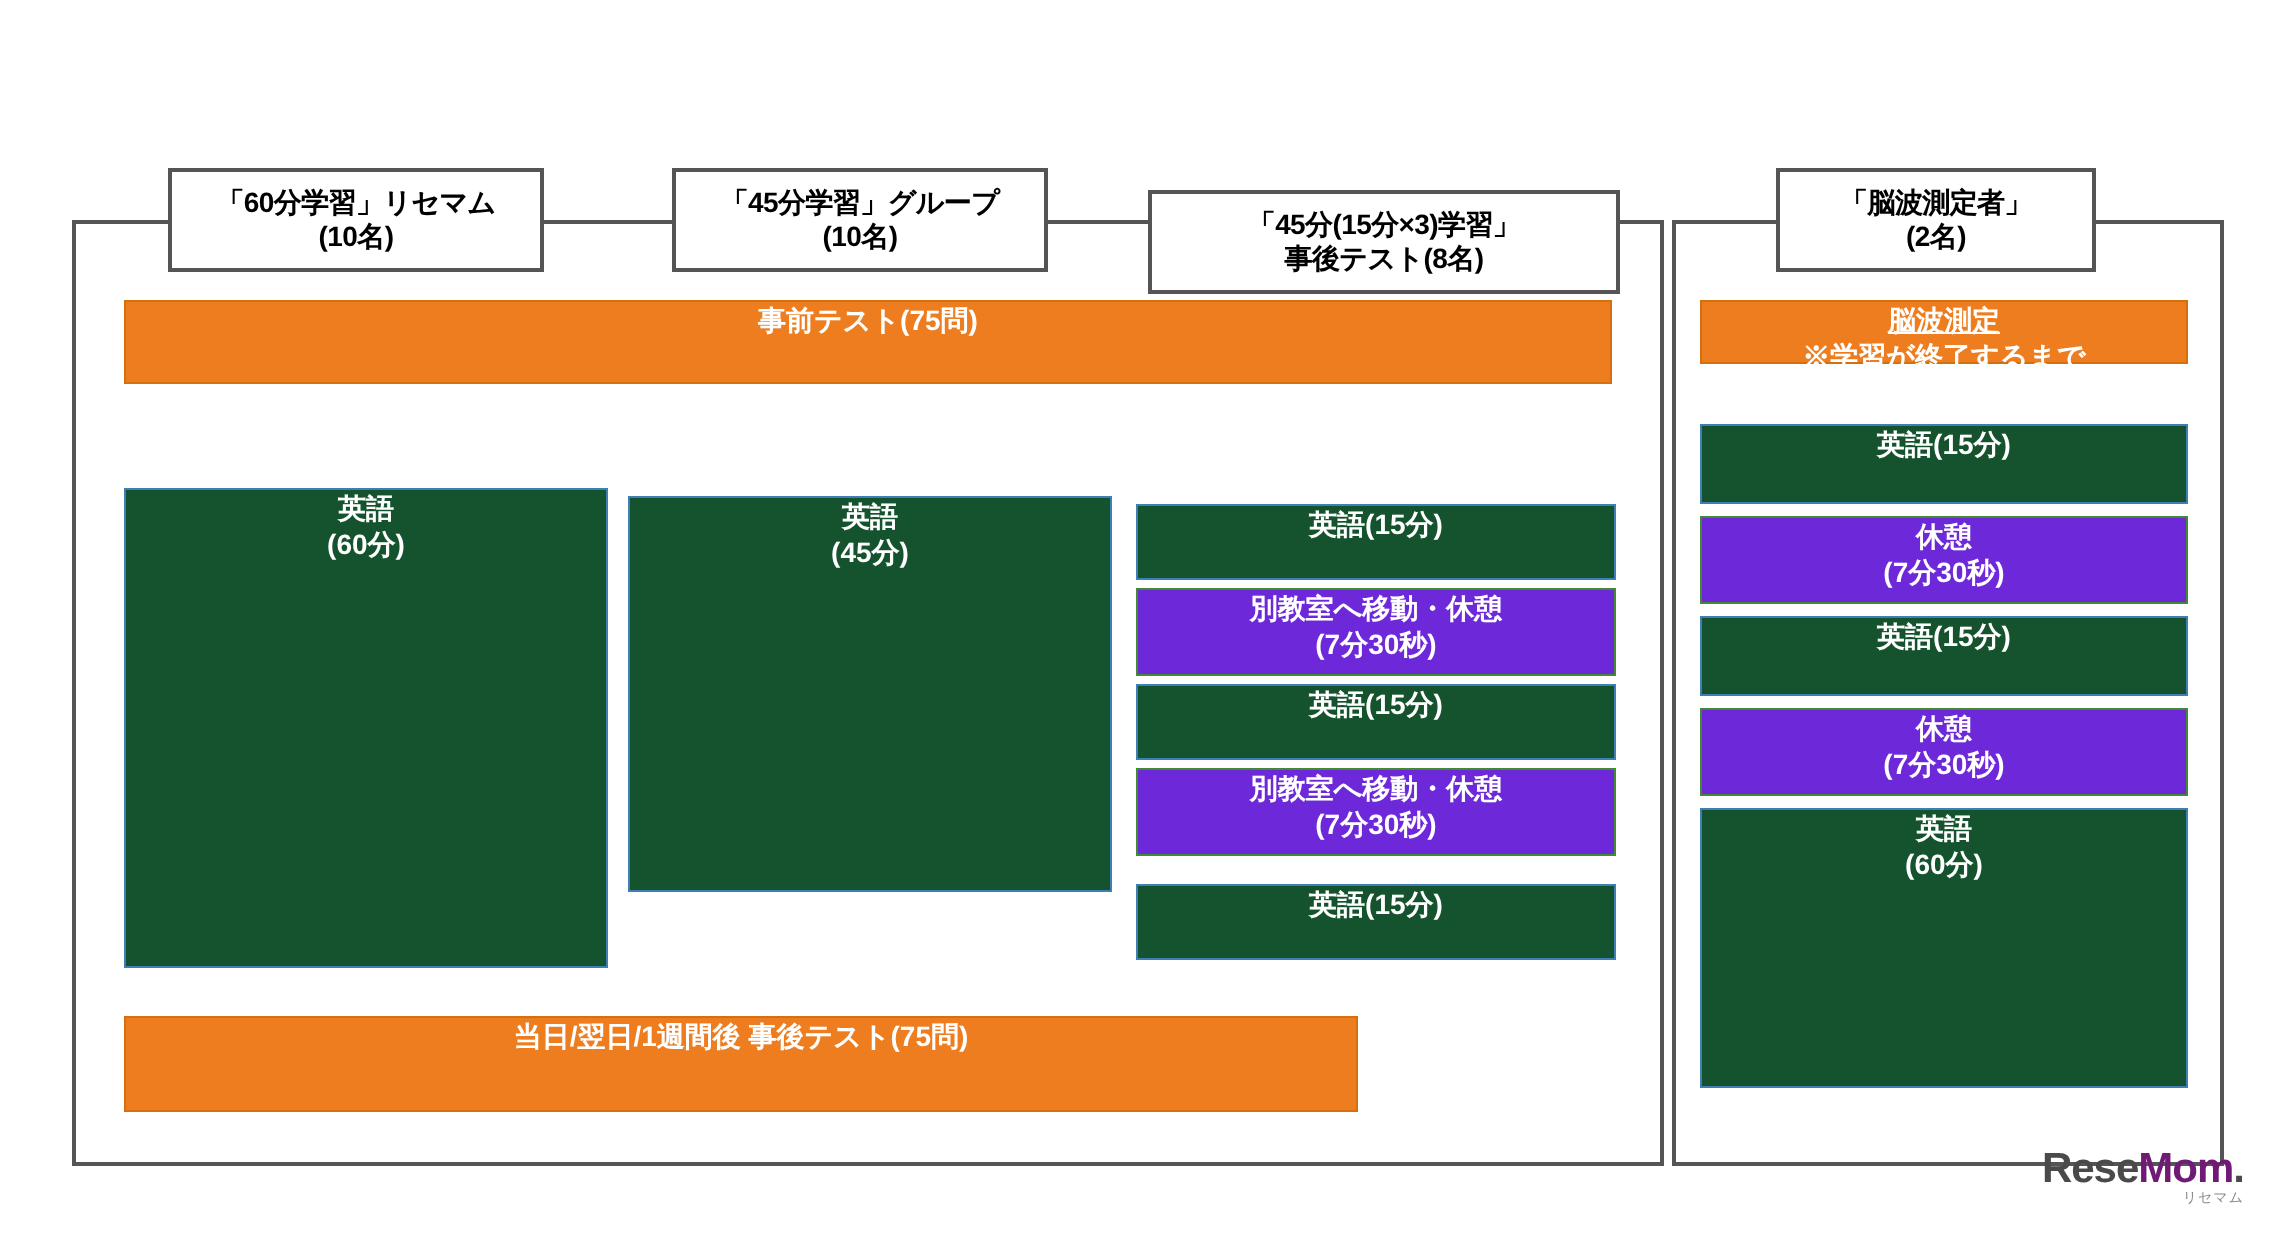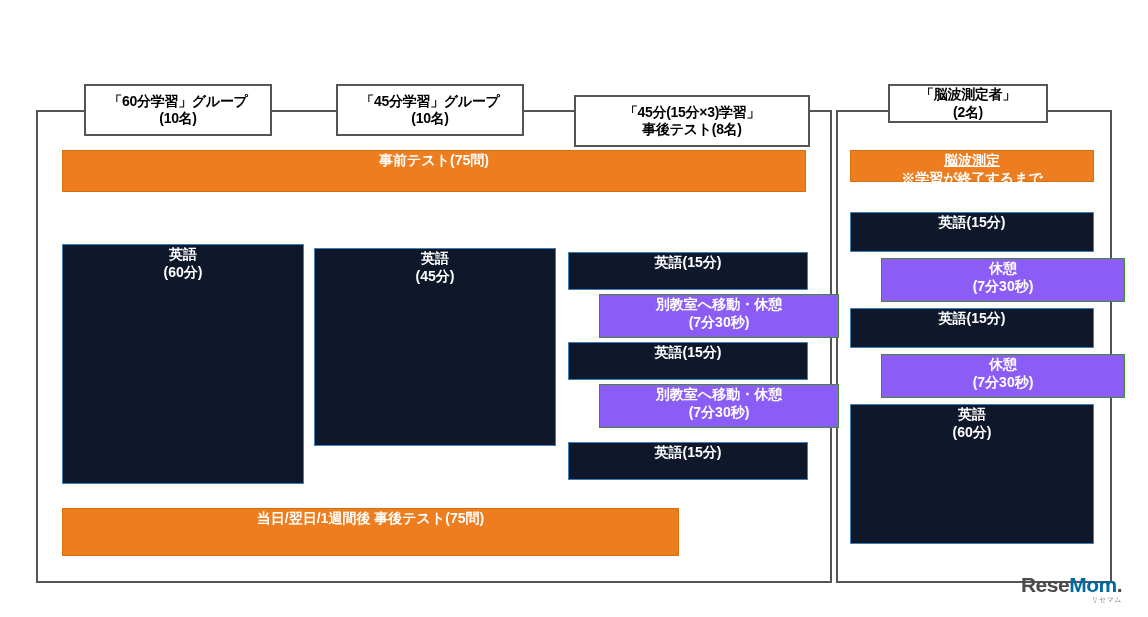--- a/index.html
+++ b/index.html
@@ -46,38 +46,38 @@
     font-weight: bold;
     font-size: 14px;
     line-height: 1.25;
     color: #000000;
     z-index: 5;
     letter-spacing: -0.3px;
   }
   #label-60   { left: 84px;  top: 84px; width: 188px; height: 52px; }
   #label-45   { left: 336px; top: 84px; width: 188px; height: 52px; align-items: center; }
   #label-45x3 { left: 574px; top: 84px; width: 236px; height: 52px; margin-top: 11px; }
-  #label-eeg  { left: 888px; top: 84px; width: 160px; height: 39px; }
+  #label-eeg  { left: 888px; top: 84px; width: 160px; height: 52px; }
 
   
   .block {
     position: absolute;
     box-sizing: border-box;
     display: flex;
     align-items: flex-start;
     justify-content: center;
     text-align: center;
     font-weight: bold;
     font-size: 14px;
     line-height: 1.3;
     color: #ffffff;
   }
   .orange { background: #ED7D1F; border: 1px solid #D4700F; }
-  .blue   { background: #0f172a; border: 1px solid #3F7FB8; }
-  .green  { background: #8b5cf6; border: 1px solid #418A31; margin-left: 31px; }
+  .blue   { background: #14532d; border: 1px solid #3F7FB8; }
+  .green  { background: #6d28d9; border: 1px solid #418A31; }
 
   
   #pre-test    { left: 62px;  top: 150px; width: 744px; height: 42px; }
   #post-test   { left: 62px;  top: 508px; width: 617px; height: 48px; }
   #note-text   {
     position: absolute;
     left: 62px; top: 204px; width: 744px; height: 24px;
     display: flex; align-items: center; justify-content: center;
     font-weight: bold; font-size: 14px; color: #1a1a1a;
   }
@@ -107,39 +107,39 @@
     bottom: 14px;
     text-align: right;
     line-height: 1;
   }
   #watermark .wm-main {
     font-size: 21px;
     font-weight: bold;
     color: #4a4a4a;
     letter-spacing: -0.5px;
   }
-  #watermark .wm-main .red { color: #0369a1; }
+  #watermark .wm-main .red { color: #701a75; }
   #watermark .wm-sub {
     font-size: 7px;
     color: #8a8a8a;
     margin-top: 1px;
     letter-spacing: 0.5px;
   }
 </style>
 </head>
 <body>
 
 <div class="canvas">
 
   <div class="frame" id="left-frame"></div>
   <div class="frame" id="right-frame"></div>
 
   <div class="group-label" id="label-60">
     <div>
-      <div>「60分学習」グループ</div>
+      <div>「60分学習」リセマム</div>
       <div>(10名)</div>
     </div>
   </div>
 
   <div class="group-label" id="label-45">
     <div>
       <div>「45分学習」グループ</div>
       <div>(10名)</div>
     </div>
   </div>

